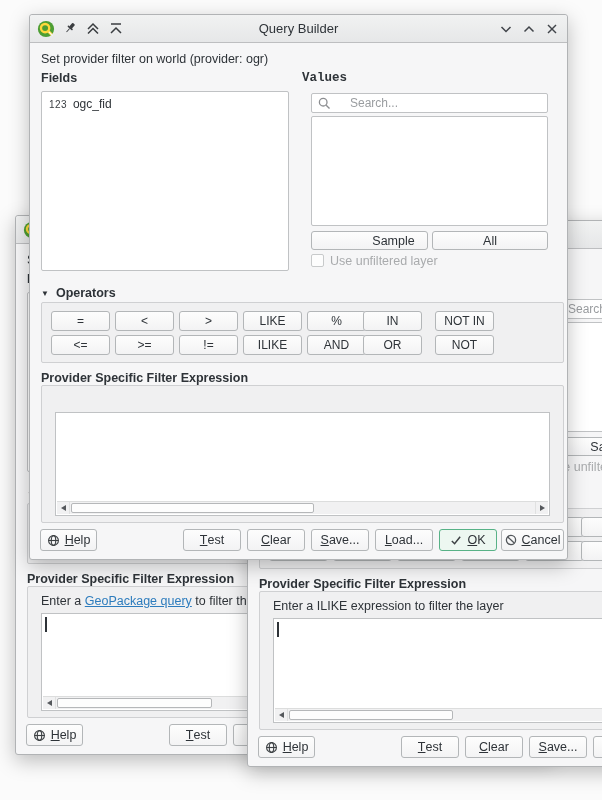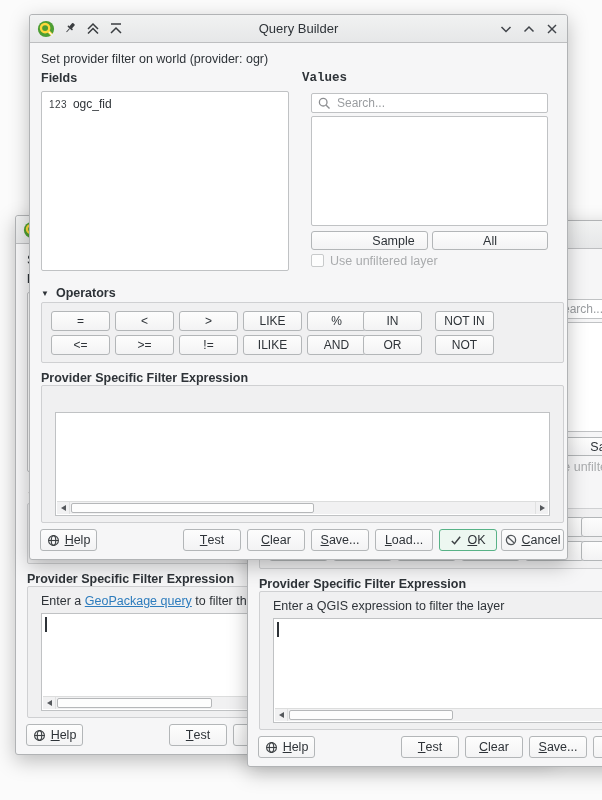--- a/index.html
+++ b/index.html
@@ -50,21 +50,21 @@
   
   .whitebox { background: #ffffff; border: 1px solid #c0c2c4; border-radius: 2px; }
   .fields-list { position: absolute; left: 11px; top: 76px; width: 248px; height: 180px; }
   .field-item { display: flex; align-items: center; gap: 6px; padding: 5px 7px; }
   .field-icon { font-size: 10px; font-weight: normal; letter-spacing: .4px; color: #3a3e42; }
   .field-name { font-size: 12px; }
 
   .search-wrap {
     position: absolute; left: 281px; top: 78px; width: 237px; height: 20px;
     background: #fff; border: 1px solid #c0c2c4; border-radius: 2px;
-    display: flex; align-items: center; gap: 6px; padding: 0 6px;
+    display: flex; align-items: center; gap: 19px; padding: 0 6px;
   }
   .search-ph { font-size: 12px; color: #9a9da0; }
   .values-list { position: absolute; left: 281px; top: 101px; width: 237px; height: 110px; }
 
   .btn {
     display: inline-flex; align-items: center; justify-content: center; gap: 5px;
     background: linear-gradient(#fdfdfd, #f3f3f4);
     border: 1px solid #b3b6b8; border-radius: 3px;
     font-size: 12.5px; color: #2e3338;
     font-family: inherit;
@@ -423,21 +423,21 @@
       <button class="btn op r1 c3">ILIKE</button>
       <button class="btn op r1 c4">AND</button>
       <button class="btn op r1 c5">OR</button>
 
     </div>
 
     <div class="psfe-label">Provider Specific Filter Expression</div>
 
     <div class="psfe-box">
       <div class="psfe-hint">
-        <span>Enter a QGIS expression to filter the layer</span><span></span>
+        <span>Enter a ILIKE expression to filter the layer</span><span></span>
       </div>
       <div class="psfe-textarea">
         <span class="caret"></span>
         <div class="hscroll">
           <span class="harrow harrow-left">
               <span class="tri-glyph"></span>
             </span>
           <span class="hthumb"></span>
 
         </div>

